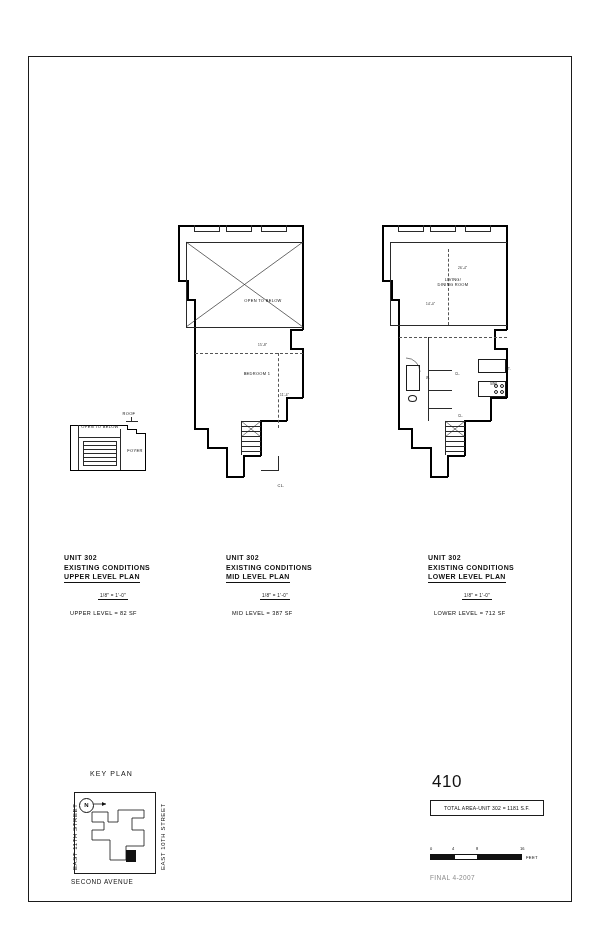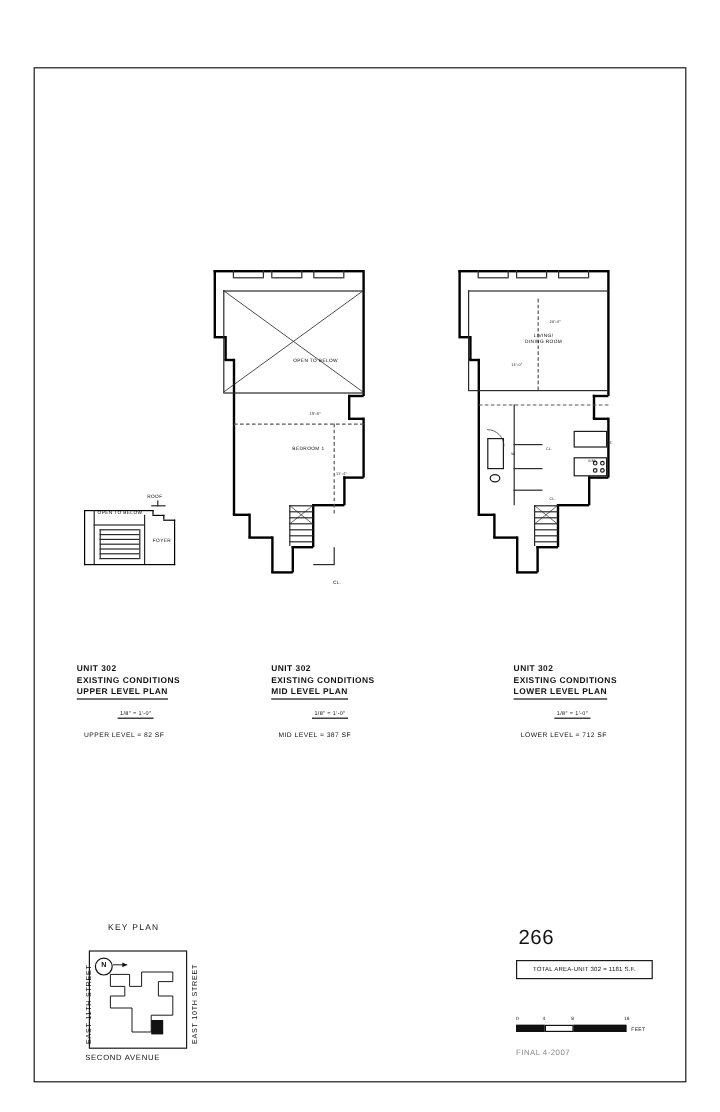--- a/index.html
+++ b/index.html
@@ -356,21 +356,21 @@
       <polygon points="58,34 54,32 54,36" fill="#111"></polygon>
 
       <path d="M44 42 L44 52 L56 52 L56 60 L44 60 L44 70 L62 70 L62 90 L78 90 L78 76 L96 76 L96 60 L84 60 L84 48 L96 48 L96 40 L70 40 L70 52 L60 52 L60 42 Z" fill="none" stroke="#111" stroke-width="0.8"></path>
       <rect x="78" y="80" width="10" height="12" fill="#111"></rect>
     </svg>
     <div class="kp-street" style="left:24px;top:100px;transform:rotate(-90deg);">EAST 11TH STREET</div>
     <div class="kp-street" style="left:112px;top:100px;transform:rotate(-90deg);">EAST 10TH STREET</div>
     <div class="kp-bottom">SECOND AVENUE</div>
   </div>
 
-  <div id="unit-number">266</div>
+  <div id="unit-number">410</div>
   <div id="total-area">TOTAL AREA-UNIT 302 = 1181 S.F.</div>
 
   <div id="scalebar">
     <div class="sb-tick" style="left:0px;">0</div>
     <div class="sb-tick" style="left:22px;">4</div>
     <div class="sb-tick" style="left:46px;">8</div>
     <div class="sb-tick" style="left:90px;">16</div>
     <div class="sb-seg" style="left:0px;width:24px;background:#111;"></div>
     <div class="sb-seg" style="left:24px;width:24px;background:#fff;"></div>
     <div class="sb-seg" style="left:48px;width:44px;background:#111;"></div>

